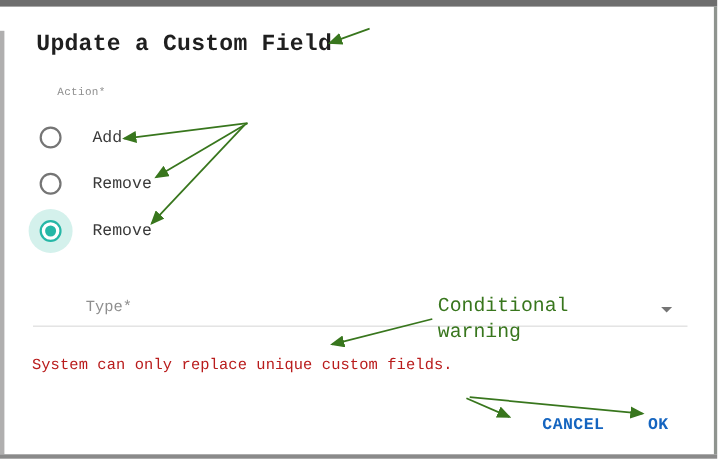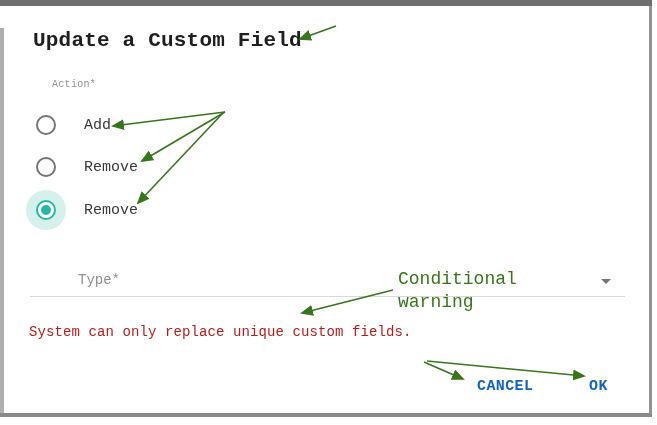--- a/index.html
+++ b/index.html
@@ -55,21 +55,21 @@
   }
   .helper-warning {
     position:absolute; left:29px; top:324px;
     font-size:14px; color:#b91c1c; letter-spacing:0.1px;
   }
   .btn {
     position:absolute; top:378px; background:none; border:none; padding:0;
     font-family:inherit; font-weight:bold; font-size:15px; color:#1565c0;
     letter-spacing:0.4px; cursor:pointer;
   }
-  #btn-cancel { left:477px;text-align:center; }
+  #btn-cancel { left:493px;text-align:center; }
   #btn-ok     { left:589px; }
 
   .note {
     position:absolute; color:#38761d; font-size:18px; line-height:23px; white-space:nowrap;
   }
   #note-title    { left:341px; top:16px; }
   #note-actions  { left:176px; top:85px; }
   #note-warning  { left:398px; top:268px; width:100px; white-space:normal; }
   #note-commands { left:317px; top:352px; }
 

